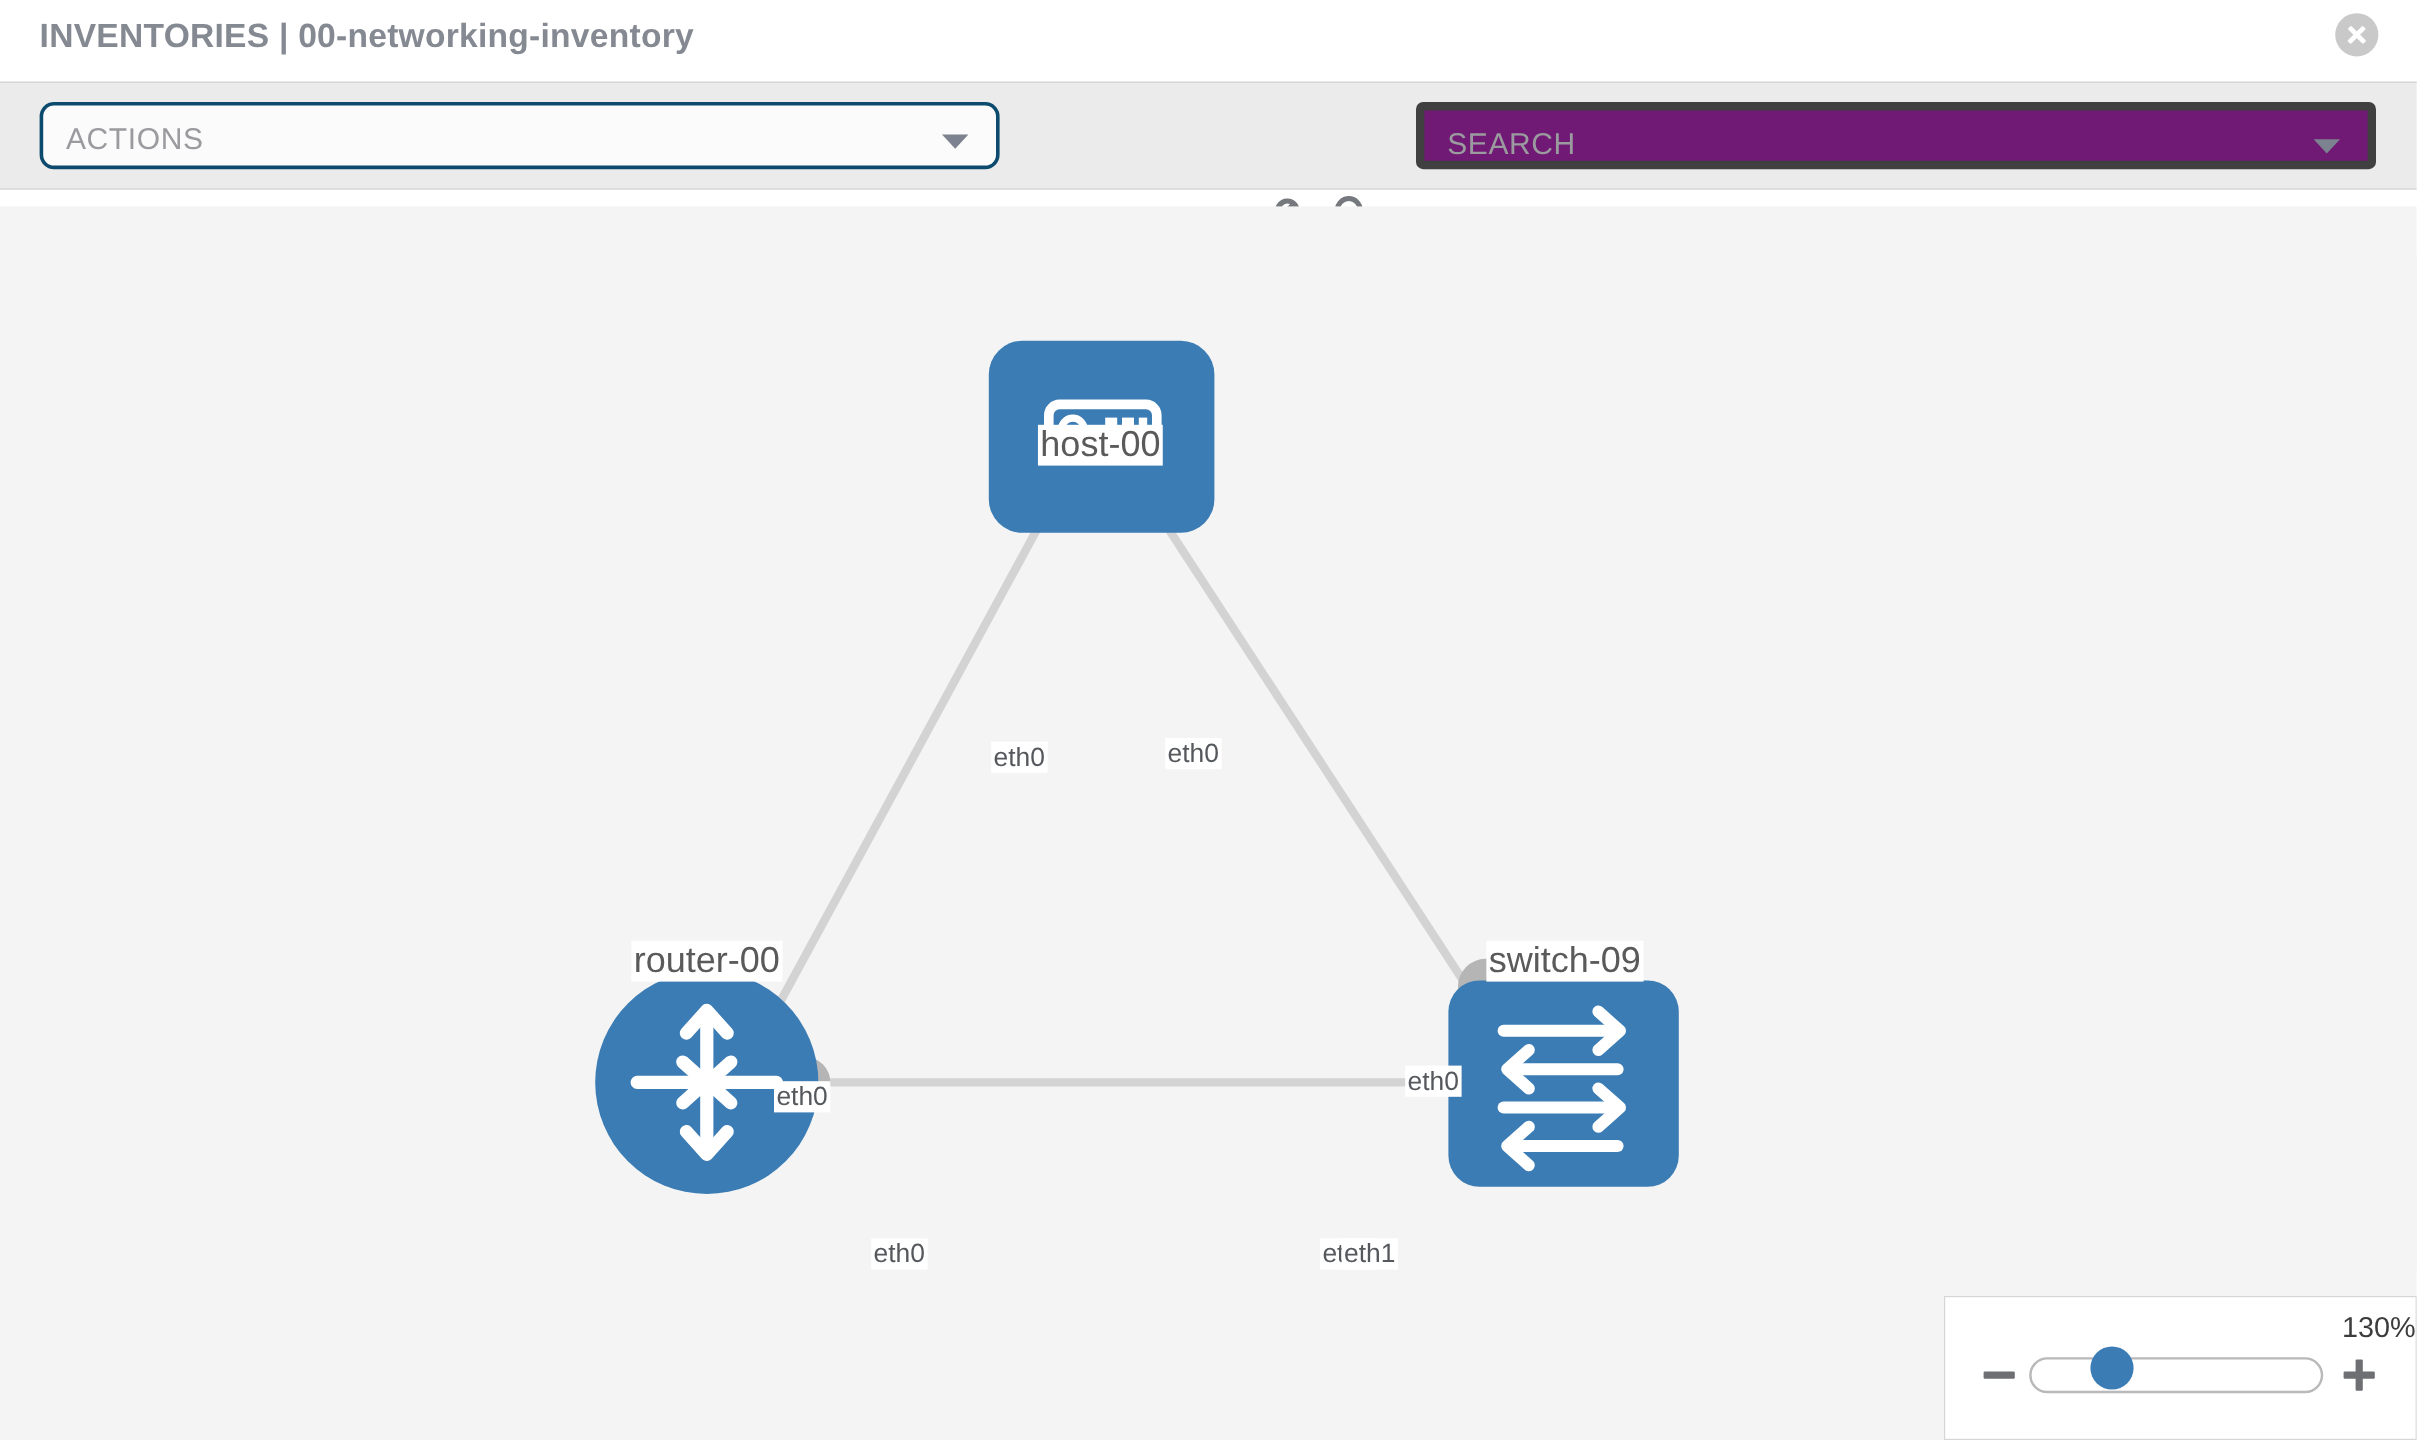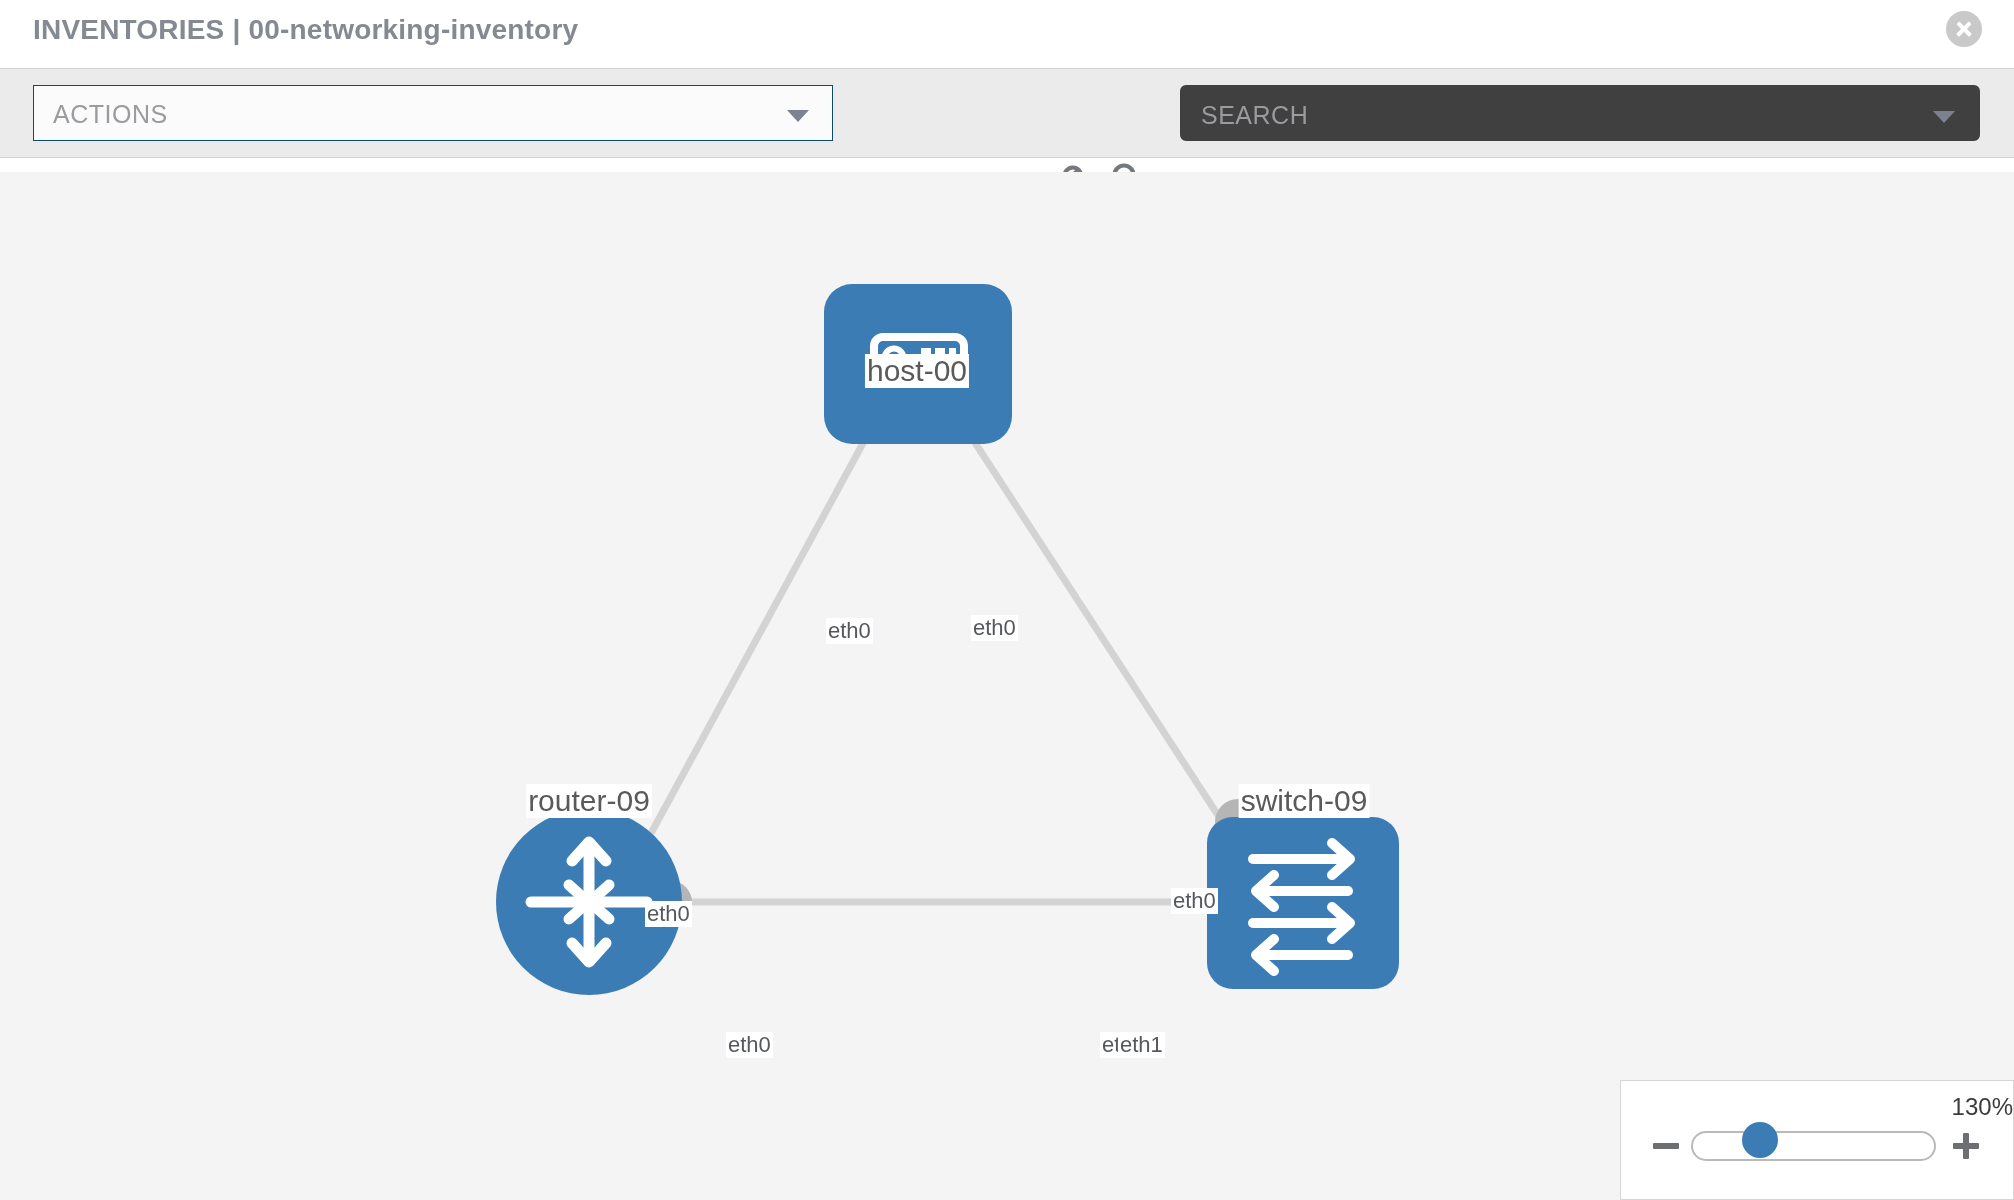--- a/index.html
+++ b/index.html
@@ -62,22 +62,22 @@
     background: #ebebeb;
     border-top: 1px solid #d2d2d2;
     border-bottom: 1px solid #d2d2d2;
   }
 
   .actions-select {
     position: absolute;
     left: 33px; top: 16px;
     width: 800px; height: 56px;
     background: #fbfbfb;
-    border: 1px solid #0c4a6e;
-    border-radius: 0;
+    border: 3px solid #0c4a6e;
+    border-radius: 12px;
     cursor: pointer;
   }
   .actions-label {
     position: absolute;
     left: 19px; top: 14px;
     font-size: 25px;
     color: #9a9a9f;
     letter-spacing: 0.5px;
   }
   .caret {
@@ -95,22 +95,22 @@
     width: 44px; height: 44px;
     cursor: pointer;
   }
   .tool-icon.wrench { left: 1042px; }
   .tool-icon.key    { left: 1108px; }
 
   .search-box {
     position: absolute;
     left: 1180px; top: 16px;
     width: 800px; height: 56px;
-    background: #404040;
-    border: 2px solid #404040;
+    background: #701a75;
+    border: 7px solid #404040;
     border-radius: 6px;
     cursor: text;
   }
   .search-label {
     position: absolute;
     left: 19px; top: 14px;
     font-size: 25px;
     color: #9a9a9f;
     letter-spacing: 0.5px;
   }
@@ -299,21 +299,21 @@
           <path d="M1274 703 L1256 719 L1274 735"></path>
           <path d="M1253 751 H 1348"></path>
           <path d="M1332 735 L1350 751 L1332 767"></path>
           <path d="M1348 783 H 1258"></path>
           <path d="M1274 767 L1256 783 L1274 799"></path>
         </g>
       </g>
     </svg>
 
     <div class="node-label" style="left:917px; top:182px;">host-00</div>
-    <div class="node-label" style="left:589px; top:612px;">router-09</div>
+    <div class="node-label" style="left:589px; top:612px;">router-00</div>
     <div class="node-label" style="left:1304px; top:612px;">switch-09</div>
 
     <div class="iface-label" style="left:826px; top:446px;">eth0</div>
     <div class="iface-label" style="left:971px; top:443px;">eth0</div>
     <div class="iface-label" style="left:645px; top:729px;">eth0</div>
     <div class="iface-label" style="left:1171px; top:716px;">eth0</div>
     <div class="iface-label" style="left:726px; top:860px;">eth0</div>
     <div class="iface-label" style="left:1100px; top:860px;">eth0</div>
     <div class="iface-label" style="left:1118px; top:860px;">eth1</div>
 

